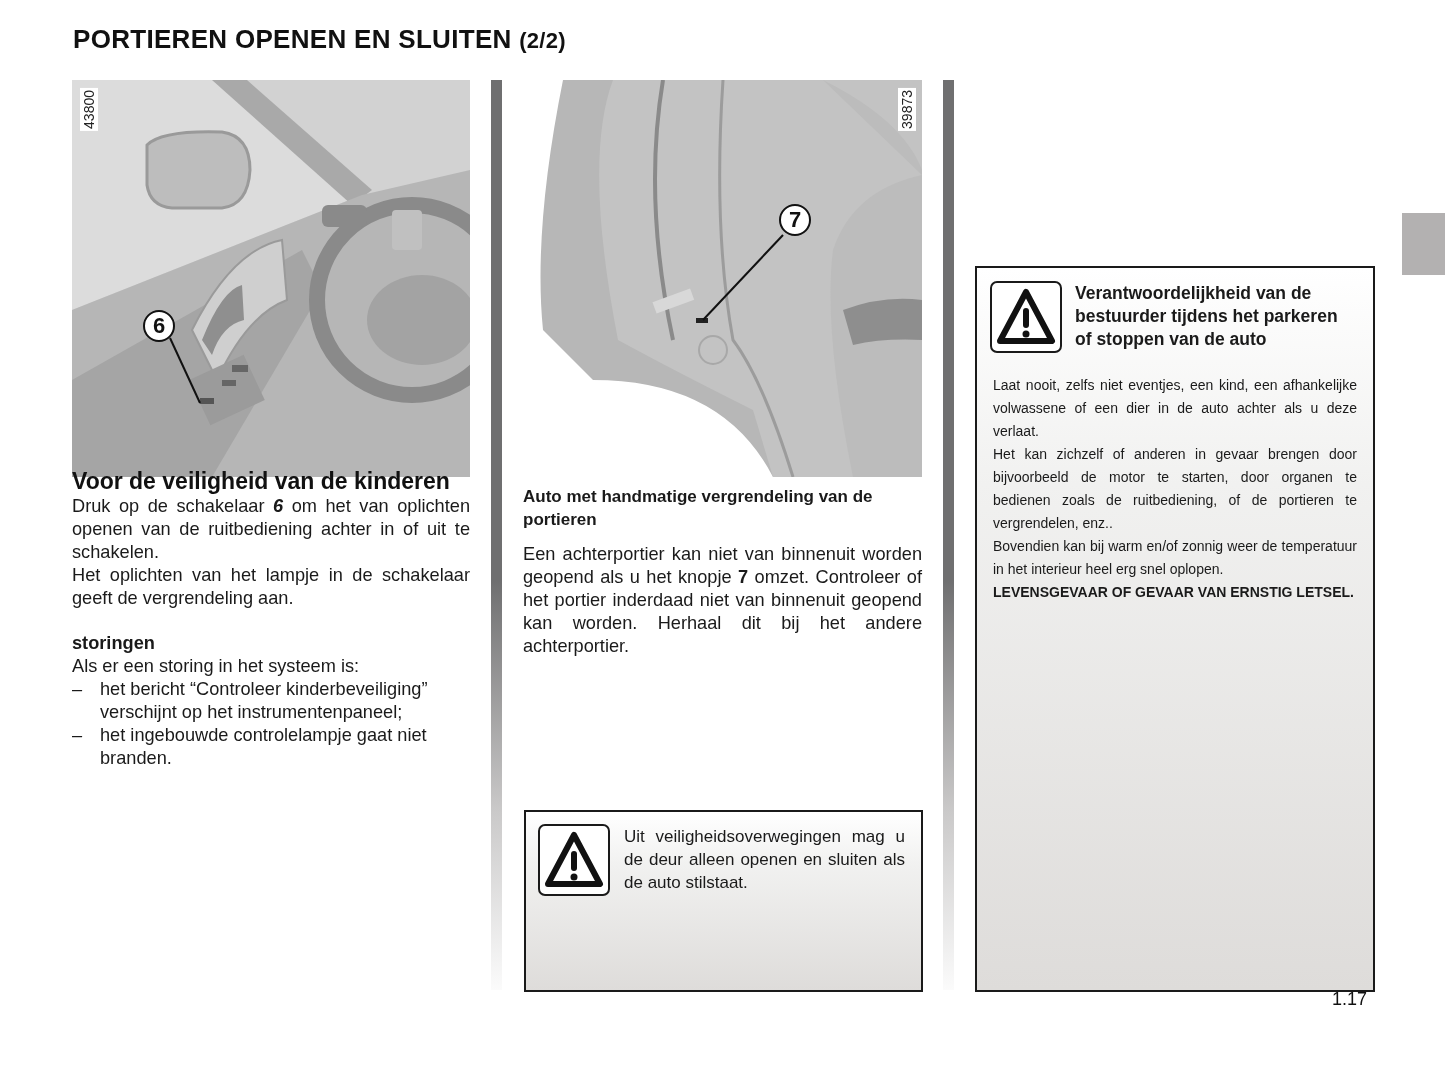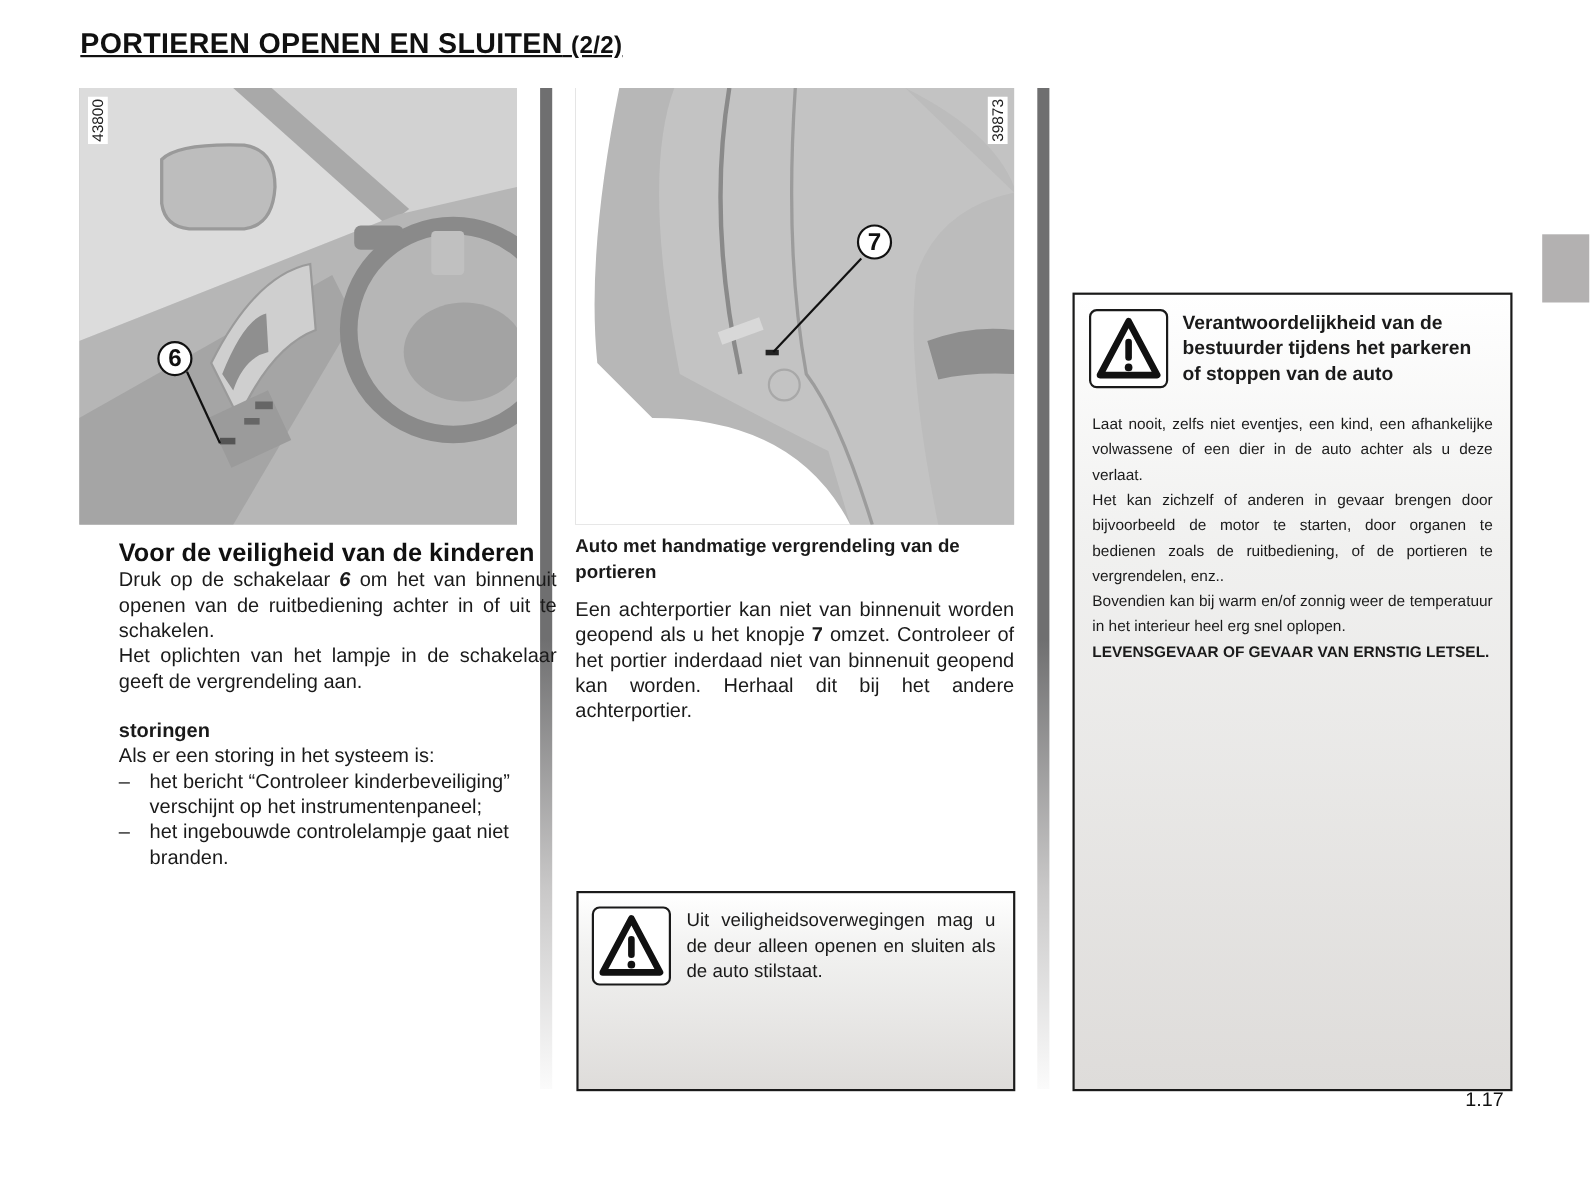--- a/index.html
+++ b/index.html
@@ -1,39 +1,39 @@
 <!DOCTYPE html>
 <html><head>
 <meta charset="utf-8">
 <style>
   html, body { margin: 0; padding: 0; background: #ffffff; }
   body { width: 1445px; height: 1070px; position: relative; overflow: hidden;
          font-family: "Liberation Sans", sans-serif; color: #1a1a1a; }
 
   .page-title { position: absolute; left: 73px; top: 24px; font-size: 26px; font-weight: bold;
-                letter-spacing: 0.3px; color: #111; white-space: nowrap; text-decoration: underline; }
+                letter-spacing: 0.3px; color: #111; white-space: nowrap; }
   .page-title .sub { font-size: 22px; }
 
   .side-tab { position: absolute; left: 1402px; top: 213px; width: 43px; height: 62px; background: #b3b1b1; }
 
   .sep { position: absolute; top: 80px; width: 11px; height: 910px;
          background: linear-gradient(to bottom, #6f6f70 0%, #6f6f70 55%, #c9c8c8 80%, #fbfbfb 100%); }
   .sep.s1 { left: 491px; }
   .sep.s2 { left: 943px; }
 
   .figure { position: absolute; top: 80px; height: 397px; overflow: hidden; background: #c8c8c8; }
   .figure.f1 { left: 72px; width: 398px; }
   .figure.f2 { left: 523px; width: 399px; }
   .fig-id { position: absolute; font-size: 14px; color: #222; background: #fff; padding: 2px 1px;
             writing-mode: vertical-rl; transform: rotate(180deg); }
   .callout { position: absolute; width: 28px; height: 28px; border: 2px solid #111; border-radius: 50%;
              background: #fff; font-weight: bold; font-size: 22px; text-align: center; line-height: 28px; color: #111; }
 
   .col { position: absolute; font-size: 18.2px; line-height: 23px; }
-  .col1 { left: 72px; top: 489px; width: 398px; margin-left: 36px; }
+  .col1 { left: 72px; top: 468px; width: 398px; }
   .col2 { left: 523px; top: 485px; width: 399px; }
 
   .h2 { font-size: 23px; font-weight: bold; line-height: 27px; color: #111; }
   .h3 { font-size: 17px; font-weight: bold; line-height: 23px; }
   .para { text-align: justify; }
   .bold { font-weight: bold; }
   .gap { height: 22px; }
   .dash-list { list-style: none; margin: 0; padding: 0; }
   .dash-list li { position: relative; padding-left: 28px; }
   .dash-list li::before { content: "–"; position: absolute; left: 0; }
@@ -107,21 +107,21 @@
   <div class="fig-id" style="left:375px;top:8px;">39873</div>
   <svg style="position:absolute;left:0;top:0;" width="399" height="397">
     <line x1="260" y1="155" x2="180" y2="240" stroke="#111" stroke-width="2"></line>
   </svg>
   <div class="callout" style="left:256px;top:124px;">7</div>
 </div>
 
 <div class="col col1">
   <div class="h2">Voor de veiligheid van de kinderen</div>
   <div class="para">
-    <span>Druk op de schakelaar </span><b><i>6</i></b><span> om het van binnenuit openen van de ruitbediening achter in of uit te schakelen.</span>
+    <span>Druk op de schakelaar </span><b><i>6</i></b><span> om het van oplichten openen van de ruitbediening achter in of uit te schakelen.</span>
   </div>
   <div class="para">Het oplichten van het lampje in de schakelaar geeft de vergrendeling aan.</div>
   <div class="gap"></div>
   <div class="bold">storingen</div>
   <div>Als er een storing in het systeem is:</div>
   <ul class="dash-list">
     <li>het bericht “Controleer kinderbeveiliging” verschijnt op het instrumentenpaneel;</li>
     <li>het ingebouwde controlelampje gaat niet branden.</li>
   </ul>
 </div>

